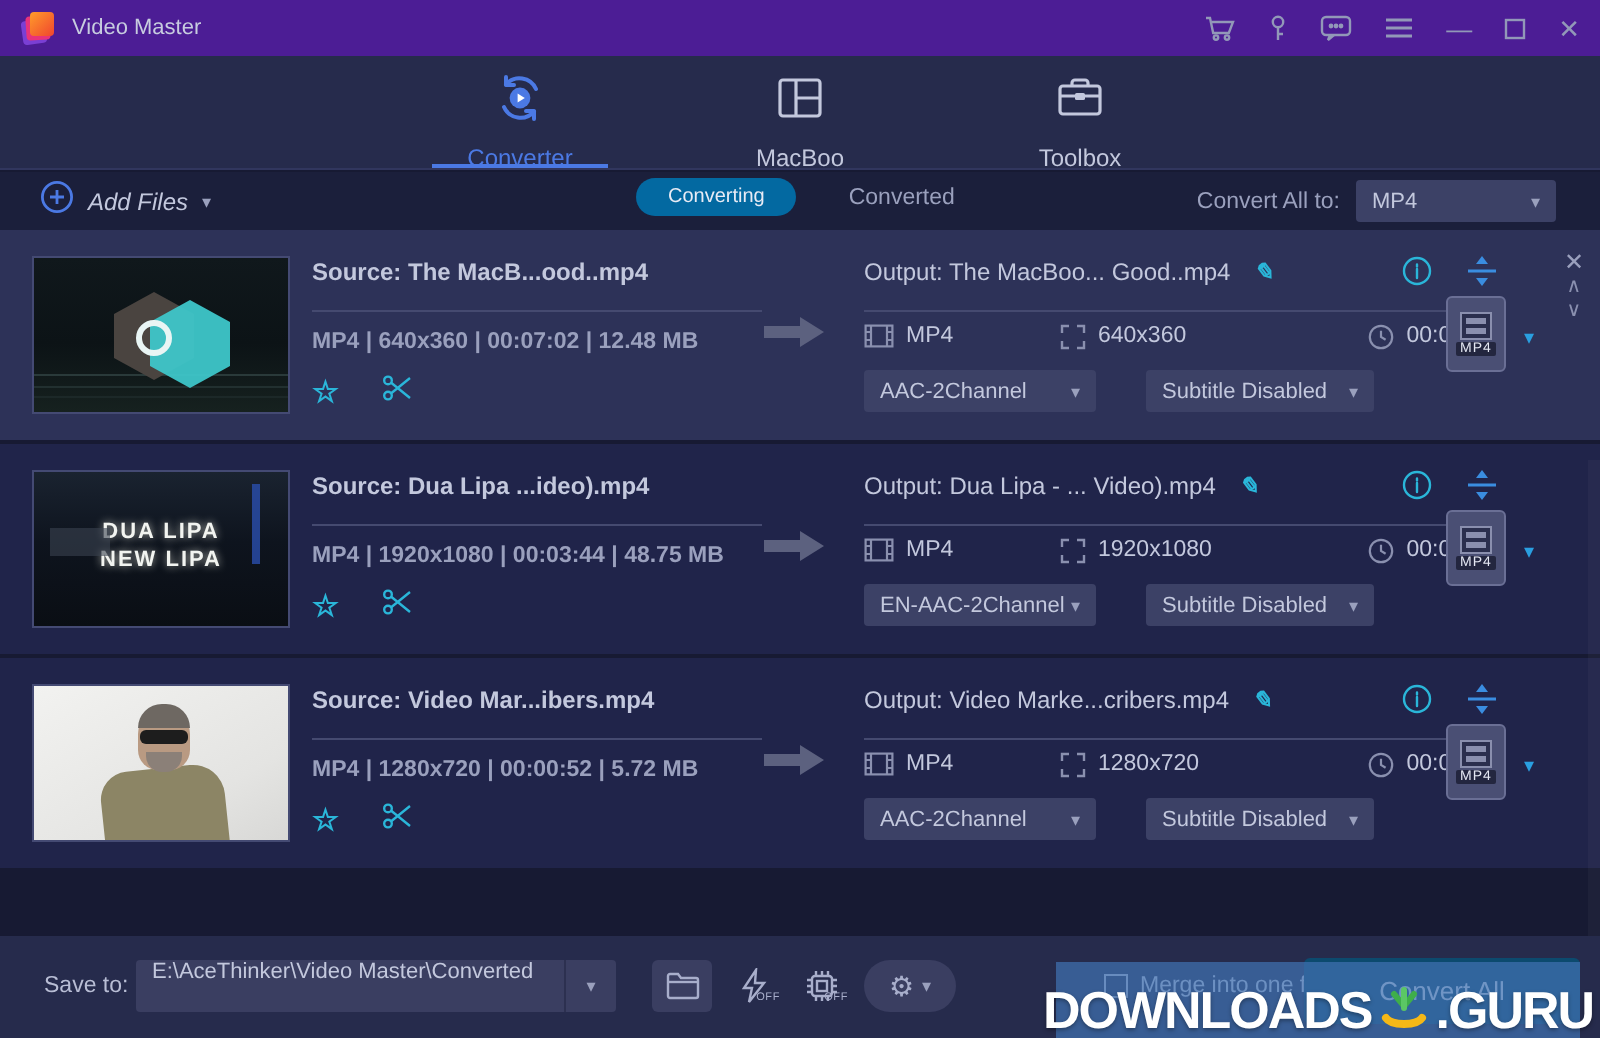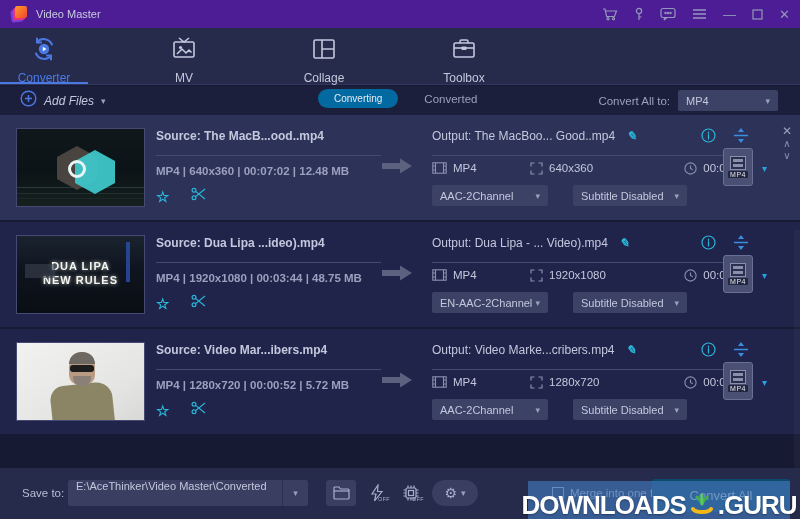--- a/index.html
+++ b/index.html
@@ -16,21 +16,21 @@
   .app-logo .l2 { background:#e8337a; left:3px; top:3px; transform:rotate(-4deg); }
   .app-logo .l3 { background:linear-gradient(135deg,#ff9c2a,#f0452f); left:5px; top:1px; }
   .app-title { font-size:11px; color:#c7ccdf; }
   .tb-spacer { flex:1; }
   .tb-icons { display:flex; align-items:center; gap:16px; }
   .tb-icons svg { display:block; }
   .glyph-btn { color:#9298b8; font-size:13px; line-height:1; cursor:default; }
 
   
   .nav { position:absolute; left:0; top:28px; width:800px; height:57px; background:#262b4c;
-         border-bottom:1px solid #31365e; display:flex; gap:52px; }
+         border-bottom:1px solid #31365e; display:flex; justify-content:center; gap:52px; }
   .nav-tab { width:88px; display:flex; flex-direction:column; align-items:center; padding-top:8px; position:relative; }
   .nav-tab .ntlabel { font-size:12px; color:#c3c8dd; margin-top:5px; }
   .nav-tab.active .ntlabel { color:#4b79e4; }
   .nav-tab.active::after { content:""; position:absolute; bottom:0; left:0; width:100%; height:2px; background:#4b79e4; }
 
   
   .toolbar { position:absolute; left:0; top:86px; width:800px; height:29px; background:#1b1f3b;
              display:flex; align-items:center; }
   .addfiles { display:flex; align-items:center; gap:7px; margin-left:20px; }
   .addfiles .af-label { font-size:12px; color:#c3c8dd;font-style:italic; }
@@ -197,36 +197,25 @@
           <path d="M20 23.5v-4h-4" stroke="#4b79e4" stroke-width="2" stroke-linecap="round" stroke-linejoin="round"></path>
           <circle cx="13" cy="13" r="5.2" fill="#4b79e4"></circle>
           <path d="M11.8 10.8l3.6 2.2-3.6 2.2z" fill="#fff"></path>
         </svg>
       </span>
       <span class="ntlabel">Converter</span>
     </div>
     <div class="nav-tab">
       <span>
         <svg width="26" height="26" viewBox="0 0 26 26" fill="none" stroke="#c3c8dd" stroke-width="1.6">
-          <path d="M8 2l5 4 5-4"></path>
-          <rect x="3" y="6" width="20" height="15" rx="1.5"></rect>
-          <circle cx="9.5" cy="11.5" r="1.6" fill="#c3c8dd" stroke="none"></circle>
-          <path d="M6 18l5-5 4 4 3-3 2.5 2.5" stroke-linejoin="round"></path>
-        </svg>
-      </span>
-      <span class="ntlabel">MV</span>
-    </div>
-    <div class="nav-tab">
-      <span>
-        <svg width="26" height="26" viewBox="0 0 26 26" fill="none" stroke="#c3c8dd" stroke-width="1.6">
           <rect x="3" y="4" width="20" height="18" rx="1.5"></rect>
           <path d="M11 4v18M11 13h12"></path>
         </svg>
       </span>
-      <span class="ntlabel">Collage</span>
+      <span class="ntlabel">MacBoo</span>
     </div>
     <div class="nav-tab">
       <span>
         <svg width="26" height="26" viewBox="0 0 26 26" fill="none" stroke="#c3c8dd" stroke-width="1.6">
           <path d="M9 7V5.5A1.5 1.5 0 0 1 10.5 4h5A1.5 1.5 0 0 1 17 5.5V7"></path>
           <rect x="3" y="7" width="20" height="14" rx="1.5"></rect>
           <path d="M3 12h20"></path>
           <rect x="10.5" y="10.5" width="5" height="3.5" rx="0.8" fill="#c3c8dd" stroke="none"></rect>
         </svg>
       </span>
@@ -355,21 +344,21 @@
         <span>✕</span>
         <span class="rc-chev">∧</span>
         <span class="rc-chev">∨</span>
       </div>
     </div>
 
     <div class="row">
       <div class="thumb thumb-2">
         <div class="thumb2-text">
           <div>DUA LIPA</div>
-          <div>NEW RULES</div>
+          <div>NEW LIPA</div>
         </div>
       </div>
       <div class="src-col">
         <div class="name-line">
           <span>Source: Dua Lipa ...ideo).mp4</span><span class="info-i"></span>
         </div>
         <div class="hr"></div>
         <div class="meta-line">MP4 | 1920x1080 | 00:03:44 | 48.75 MB</div>
         <div class="src-tools">
           <span class="star-glyph">☆</span>

